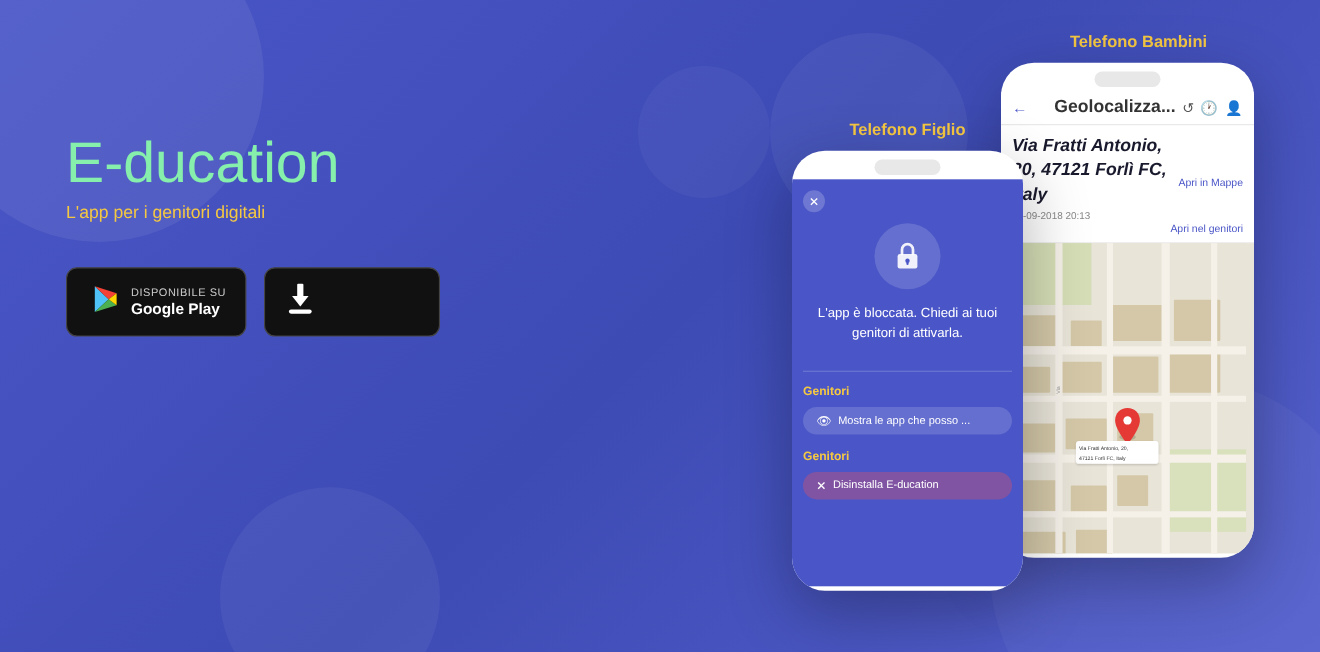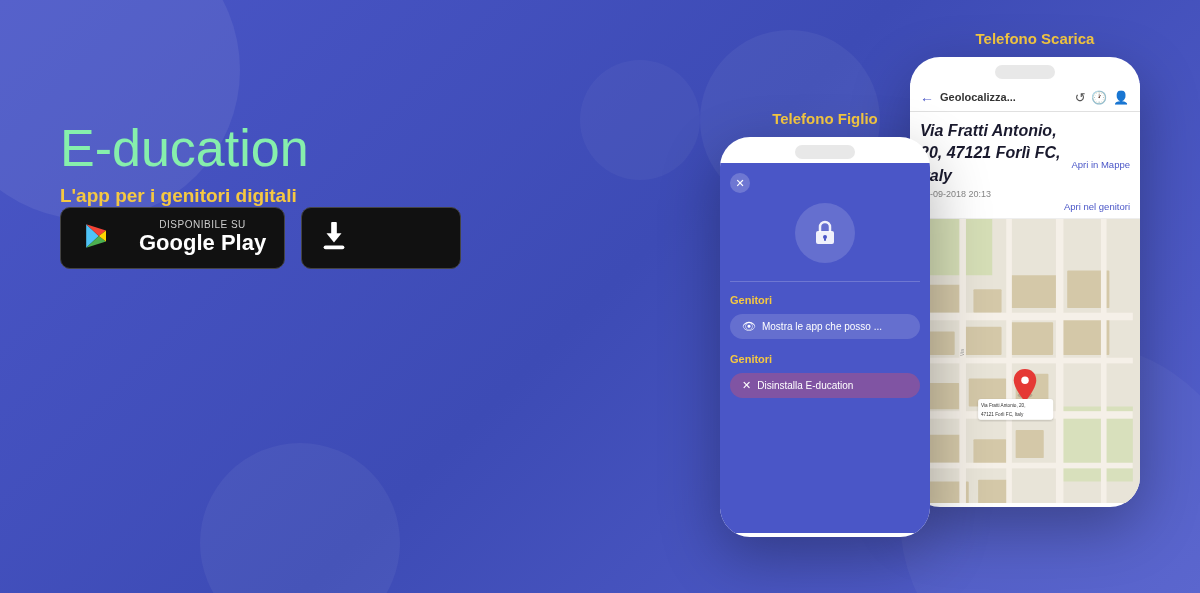--- a/index.html
+++ b/index.html
@@ -42,53 +42,53 @@
 
     .app-title {
       font-size: 52px;
       font-weight: 400;
       color: #86efac;
       line-height: 1.1;
       margin-bottom: 8px;
     }
 
     .app-subtitle {
-      font-size: 19px;
+      font-size: 16px;
       color: #f5c842;
-      font-weight: 700;
+      font-weight: 400;
+      margin-bottom: 40px;
     }
 
     .store-buttons {
       display: flex;
       gap: 16px;
     }
 
     .store-btn {
       display: flex;
       align-items: center;
-      gap: 24px;
+      gap: 4px;
       background: #111;
       border: 1.5px solid #444;
       border-radius: 10px;
       padding: 10px 18px;
       color: white;
       cursor: pointer;
       min-width: 160px;
-      text-align: center;
     }
 
     .store-btn .btn-text-top {
       font-size: 10px;
       color: #ccc;
       text-transform: uppercase;
       letter-spacing: 0.5px;
     }
 
     .store-btn .btn-text-main {
-      font-size: 22px;
+      font-size: 14px;
       font-weight: 600;
       color: #fff;
       line-height: 1.2;
     }
 
     .play-icon {
       width: 36px;
       height: 36px;
     }
 
@@ -261,23 +261,24 @@
     }
 
     .back-arrow {
       color: #4a56c7;
       font-size: 14px;
       cursor: pointer;
     }
 
     .url-bar {
       flex: 1;
-      font-size: 11px;
+      font-size: 16px;
       font-weight: 600;
       color: #333;
+      text-align: right;
     }
 
     .browser-icons {
       display: flex;
       gap: 6px;
     }
 
     .browser-icon {
       color: #555;
       font-size: 13px;
@@ -406,40 +407,41 @@
           <div class="lock-circle">
             <svg class="lock-icon-svg" viewBox="0 0 32 32" xmlns="http://www.w3.org/2000/svg">
               <rect x="7" y="14" width="18" height="13" rx="2" fill="rgba(255,255,255,0.9)"></rect>
               <path d="M11 14 V10 A5 5 0 0 1 21 10 V14" fill="none" stroke="rgba(255,255,255,0.9)" stroke-width="2.5" stroke-linecap="round"></path>
               <circle cx="16" cy="20" r="2" fill="#4a56c7"></circle>
               <rect x="15" y="21" width="2" height="3" rx="1" fill="#4a56c7"></rect>
             </svg>
           </div>
         </div>
 
+        <div class="blocked-text">L'app è bloccata. Chiedi ai tuoi genitori di attivarla.</div>
 
         <div class="divider-line"></div>
 
         <div class="section-label">Genitori</div>
         <button class="action-btn">
           <span class="btn-icon">👁</span>
           <span>Mostra le app che posso ...</span>
         </button>
 
         <div class="section-label">Genitori</div>
         <button class="action-btn action-btn-red">
           <span class="btn-icon">✕</span>
           <span>Disinstalla E-ducation</span>
         </button>
       </div>
     </div>
   </div>
 
   <div class="phone-genitore-wrapper">
-    <div class="phone-label">Telefono Scarica</div>
+    <div class="phone-label">Telefono Bambini</div>
     <div class="phone-frame phone-genitore-frame">
       <div class="phone-notch-bar"></div>
       <div class="genitore-screen">
 
         <div class="browser-bar">
           <span class="back-arrow">←</span>
           <span class="url-bar">Geolocalizza...</span>
           <div class="browser-icons">
             <span class="browser-icon">↺</span>
             <span class="browser-icon">🕐</span>

